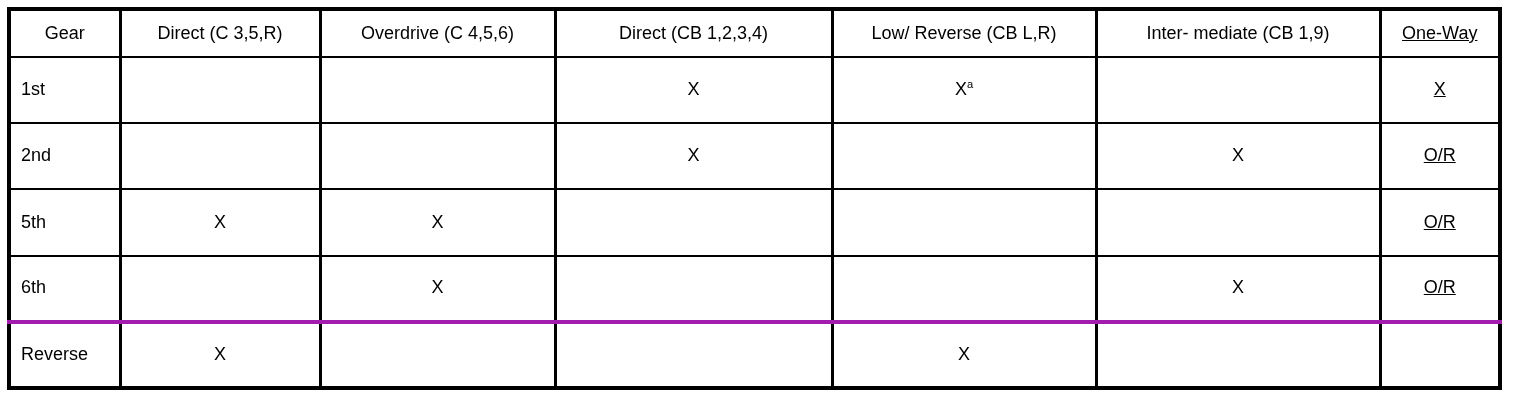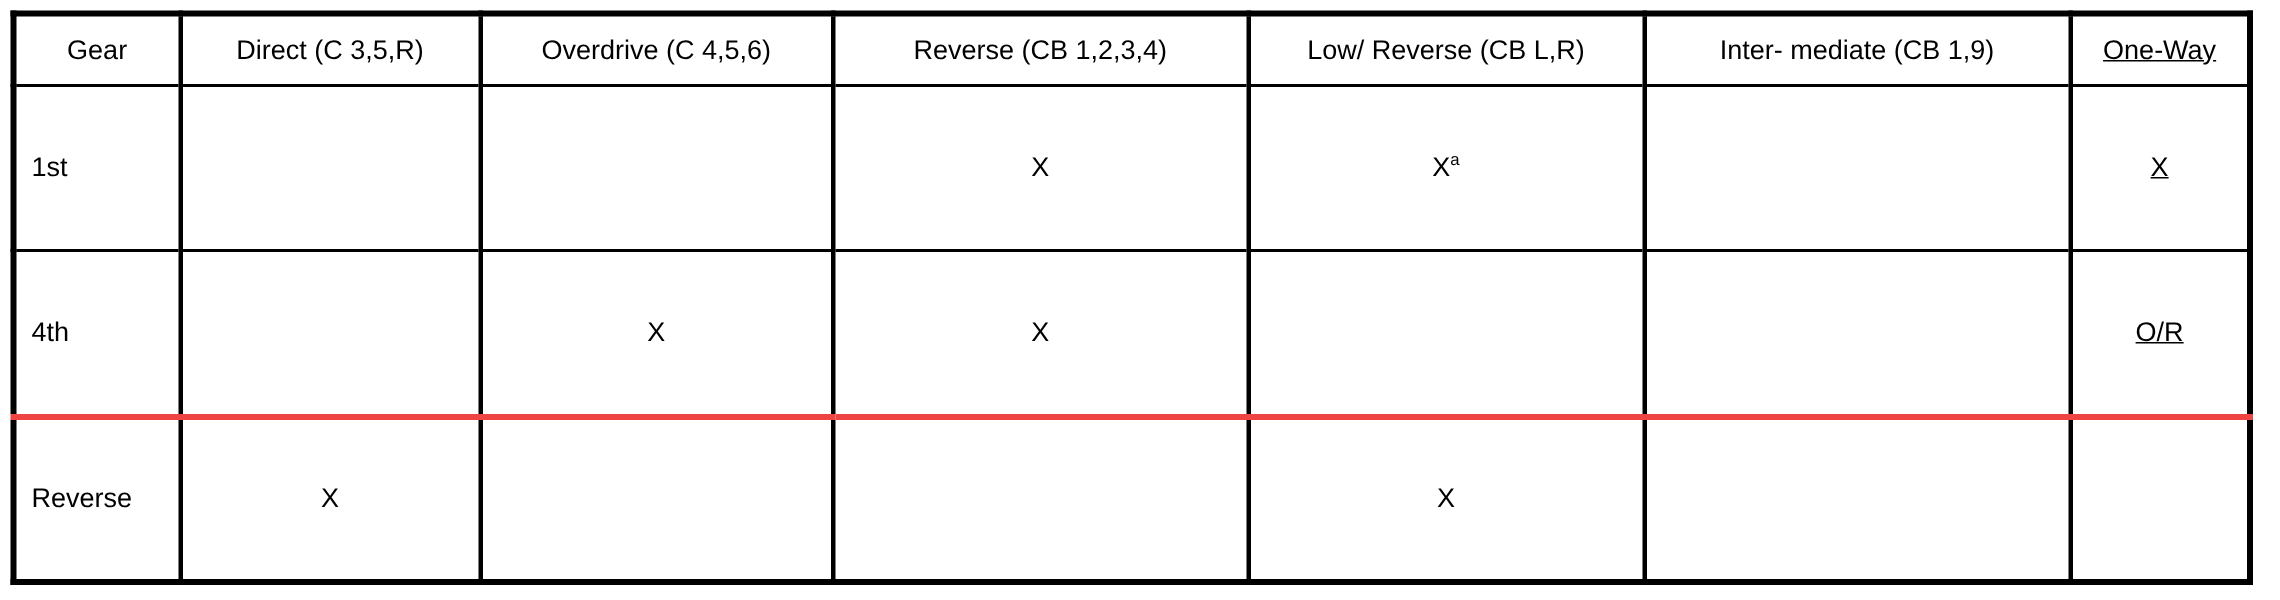--- a/index.html
+++ b/index.html
@@ -64,21 +64,21 @@
     height: 44px;
     text-align: center;
   }
   tbody td.gear-label {
     text-align: left;
     padding-left: 10px;
   }
 
   
   tbody tr.reverse-row td {
-    border-top: 4px solid #ef4444;
+    border-top: 4px solid #a21caf;
   }
 
   
   thead th:first-child,
   tbody td:first-child { border-left: none; }
   thead th:last-child,
   tbody td:last-child { border-right: none; text-decoration: underline; }
   tbody tr:last-child td { border-bottom: none; }
 
   sup.footnote-mark {
@@ -101,43 +101,61 @@
         <col style="width: 277px;">
         <col style="width: 264px;">
         <col style="width: 284px;">
         <col style="width: 120px;">
       </colgroup>
     <thead>
       <tr id="header-row">
           <th class="col-gear">Gear</th>
           <th>Direct (C 3,5,R)</th>
           <th>Overdrive (C 4,5,6)</th>
-          <th>Reverse (CB 1,2,3,4)</th>
+          <th>Direct (CB 1,2,3,4)</th>
           <th>Low/ Reverse (CB L,R)</th>
           <th>Inter- mediate (CB 1,9)</th>
           <th>One-Way</th>
         </tr>
     </thead>
     <tbody id="table-body">
         <tr>
           <td class="gear-label">1st</td>
           <td class="cell-empty"></td>
           <td class="cell-empty"></td>
           <td>X</td>
           <td><span>X</span><sup class="footnote-mark">a</sup></td>
           <td class="cell-empty"></td>
           <td>X</td>
         </tr>
         <tr>
-          <td class="gear-label">4th</td>
+          <td class="gear-label">2nd</td>
           <td class="cell-empty"></td>
+          <td class="cell-empty"></td>
+          <td>X</td>
+          <td class="cell-empty"></td>
+          <td>X</td>
+          <td>O/R</td>
+        </tr>
+        <tr>
+          <td class="gear-label">5th</td>
           <td>X</td>
           <td>X</td>
           <td class="cell-empty"></td>
           <td class="cell-empty"></td>
+          <td class="cell-empty"></td>
+          <td>O/R</td>
+        </tr>
+        <tr>
+          <td class="gear-label">6th</td>
+          <td class="cell-empty"></td>
+          <td>X</td>
+          <td class="cell-empty"></td>
+          <td class="cell-empty"></td>
+          <td>X</td>
           <td>O/R</td>
         </tr>
         <tr class="reverse-row">
           <td class="gear-label">Reverse</td>
           <td>X</td>
           <td class="cell-empty"></td>
           <td class="cell-empty"></td>
           <td>X</td>
           <td class="cell-empty"></td>
           <td class="cell-empty"></td>

